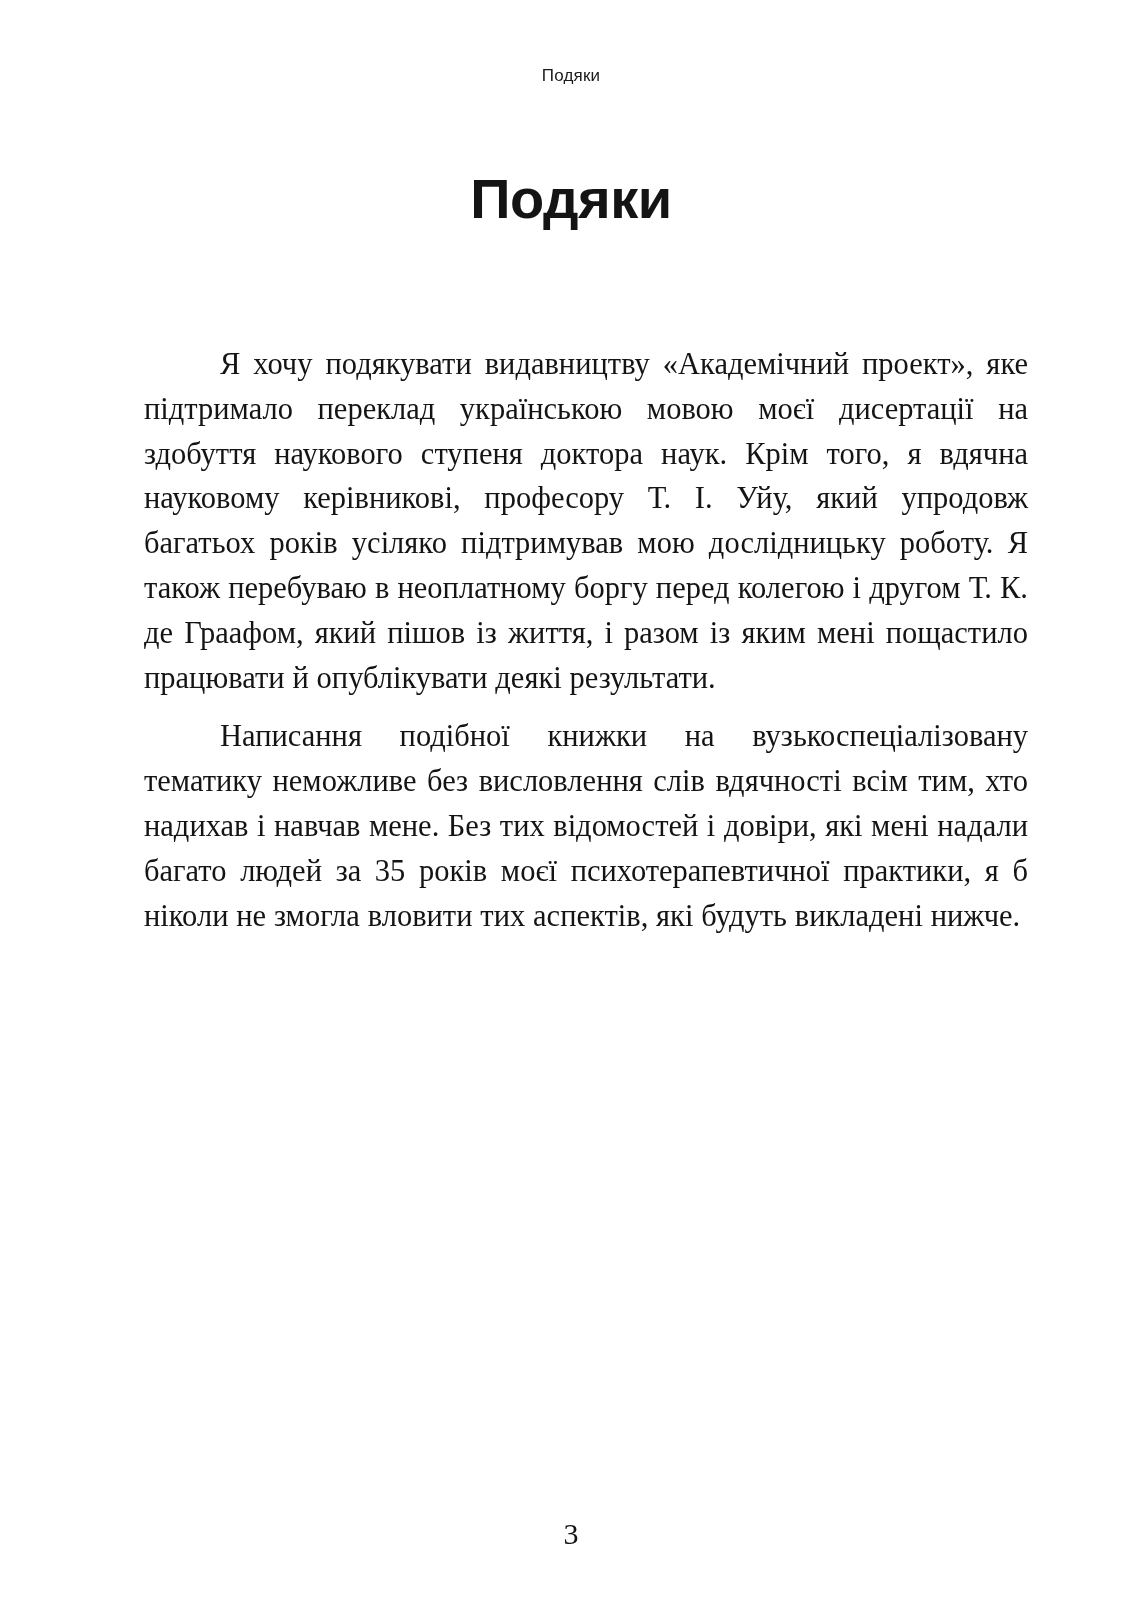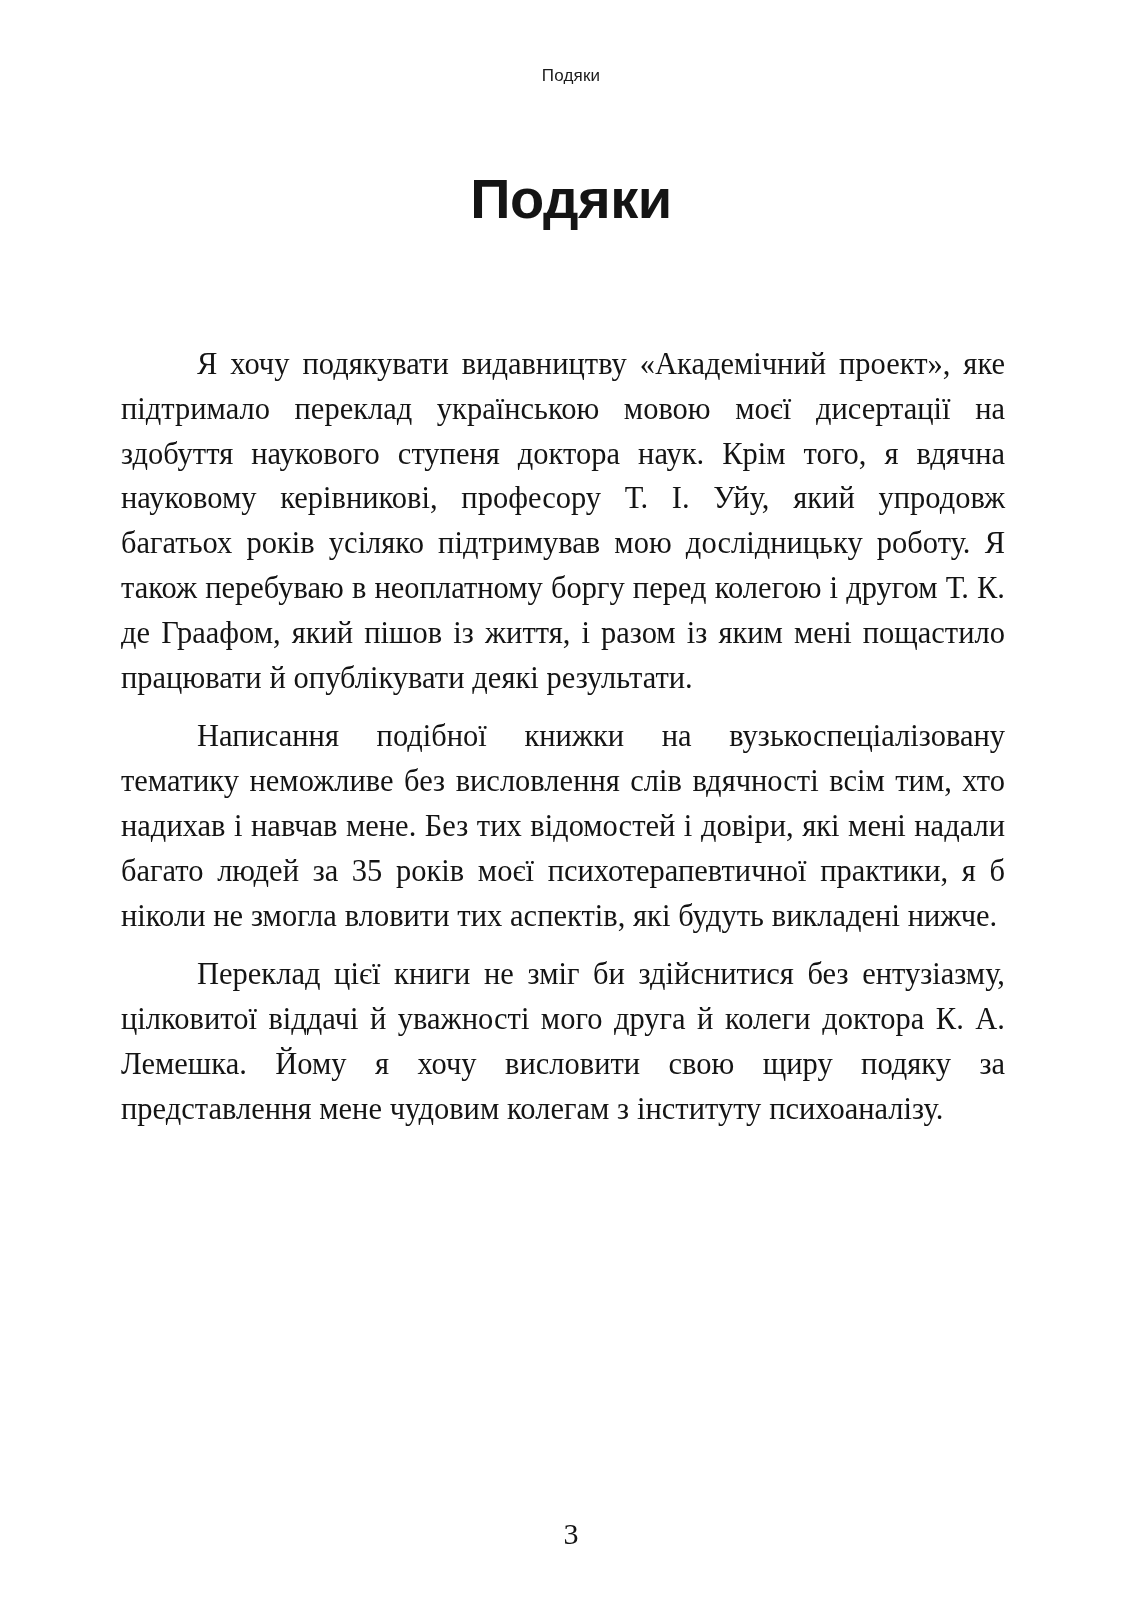--- a/index.html
+++ b/index.html
@@ -43,21 +43,21 @@
     font-weight: 700;
     color: #141414;
     letter-spacing: -0.5px;
     line-height: 1.1;
   }
 
   
   .body-block {
     position: absolute;
     top: 334px;
-    left: 121px;
+    left: 144px;
     width: 884px;
   }
 
   .body-par {
     font-family: "Liberation Serif", serif;
     font-size: 30.5px;
     line-height: 44.8px;
     color: #141414;
     text-align: justify;
     text-justify: inter-word;
@@ -87,18 +87,17 @@
 
 <div class="page">
 
   <div class="running-header">Подяки</div>
 
   <h1 class="chapter-title">Подяки</h1>
 
   <div class="body-block">
     <p class="body-par">Я хочу подякувати видавництву «Академічний проект», яке підтримало переклад українською мовою моєї дисертації на здобуття наукового ступеня доктора наук. Крім того, я вдячна науковому керівникові, професору Т. І. Уйу, який упродовж багатьох років усіляко підтримував мою дослідницьку роботу. Я також перебуваю в неоплатному боргу перед колегою і другом Т. К. де Граафом, який пішов із життя, і разом із яким мені пощастило працювати й опублікувати деякі результати.</p>
     <p class="body-par">Написання подібної книжки на вузькоспеціалізовану тематику неможливе без висловлення слів вдячності всім тим, хто надихав і навчав мене. Без тих відомостей і довіри, які мені надали багато людей за 35 років моєї психотерапевтичної практики, я б ніколи не змогла вловити тих аспектів, які будуть викладені нижче.</p>
-    <p class="body-par">Переклад цієї книги не зміг би здійснитися без ентузіазму, цілковитої віддачі й уважності мого друга й колеги доктора К. А. Лемешка. Йому я хочу висловити свою щиру подяку за представлення мене чудовим колегам з інституту психоаналізу.</p>
   </div>
 
   <div class="page-number">3</div>
 
 </div>
 
 </body></html>

